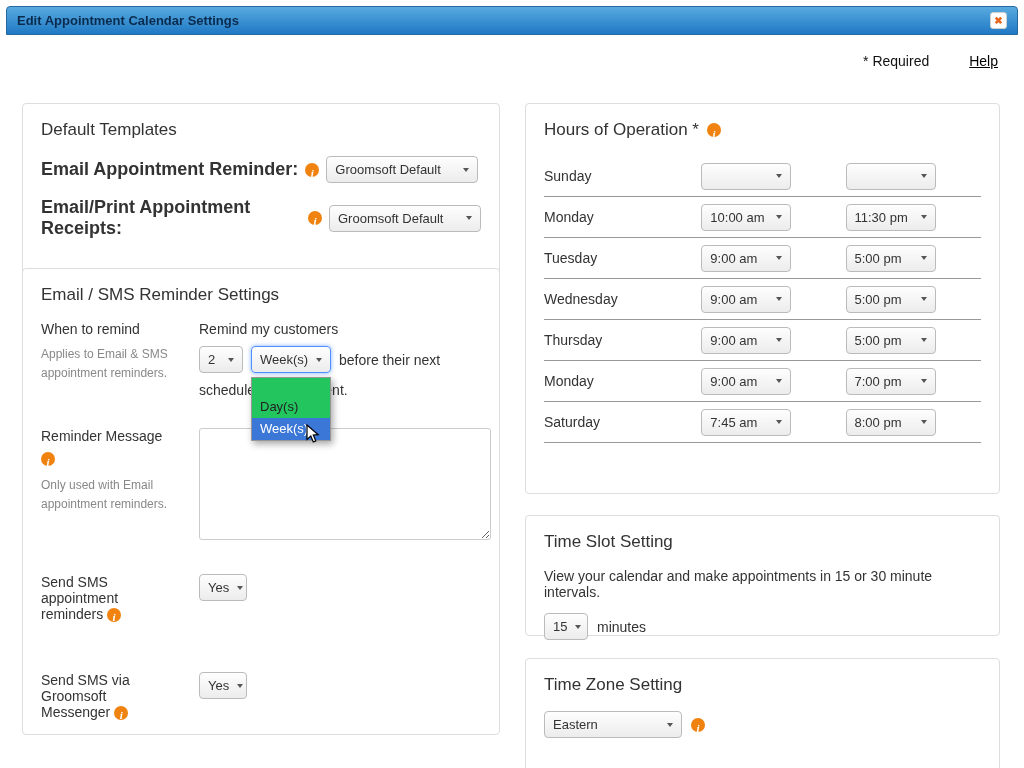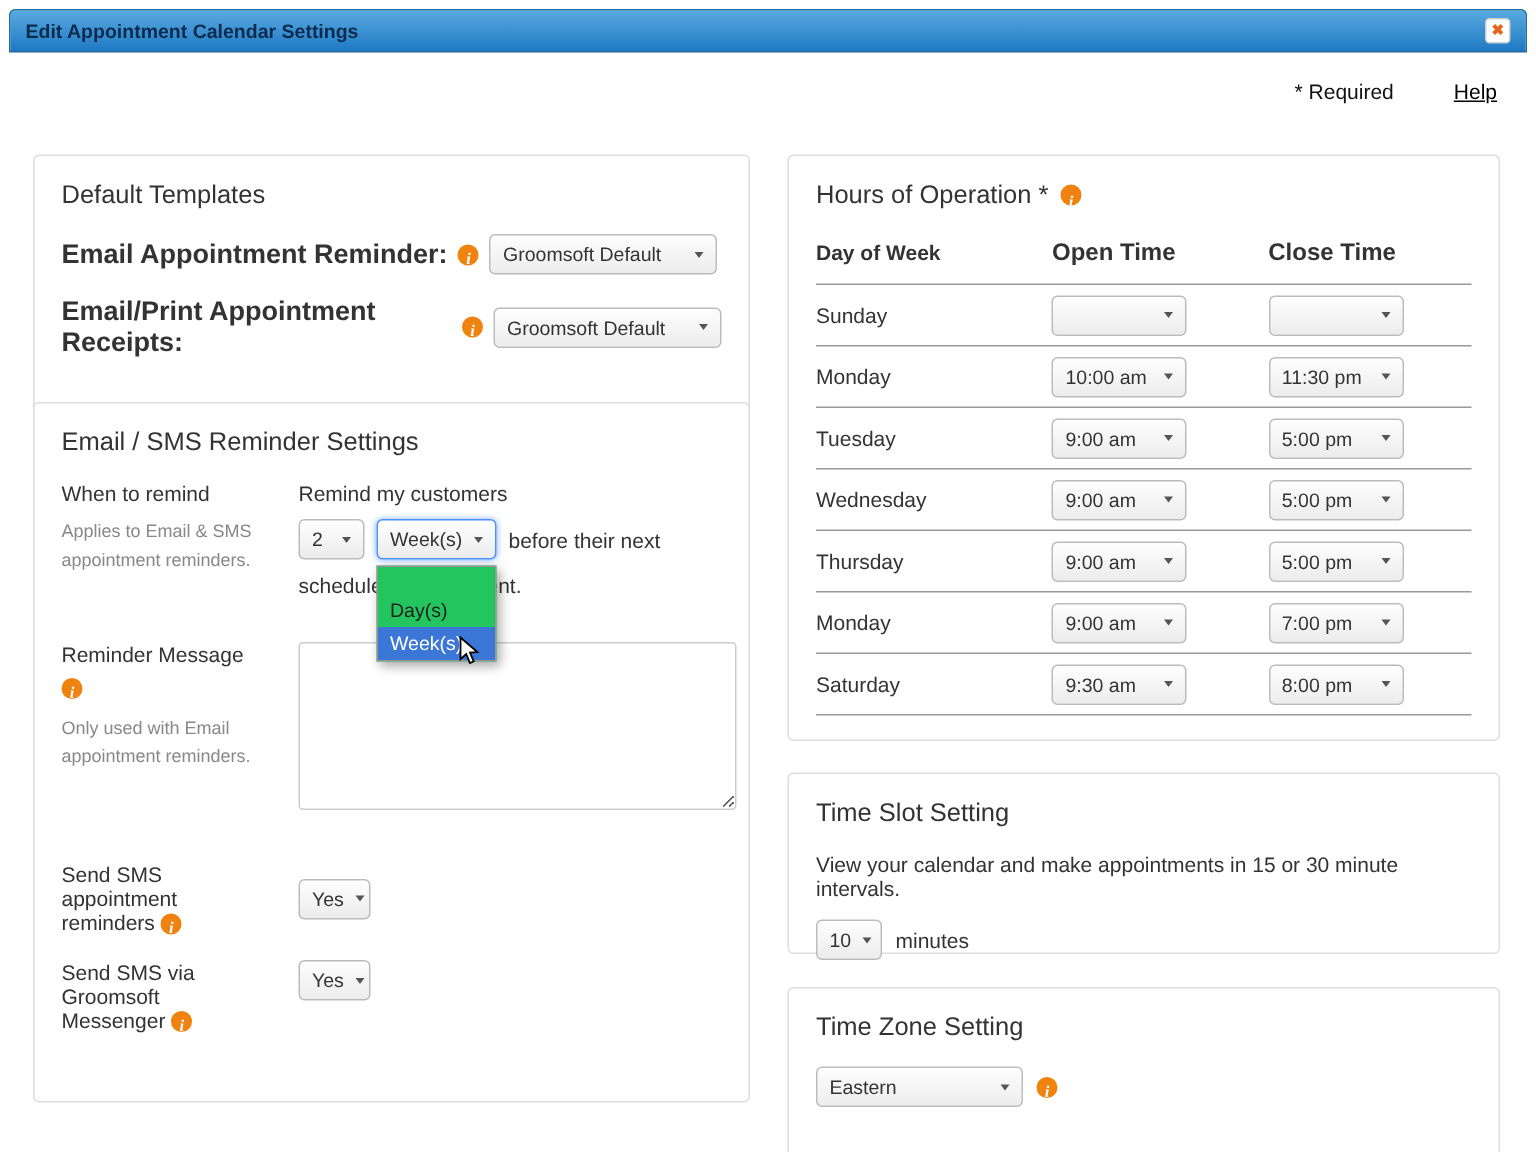--- a/index.html
+++ b/index.html
@@ -174,21 +174,21 @@
       <div class="sub" style="margin-top:8px;">
         <div>Only used with Email</div>
         <div>appointment reminders.</div>
       </div>
     </div>
     <div class="rright">
       <textarea class="msg" style=""></textarea>
     </div>
   </div>
 
-  <div class="rblock" style="margin-bottom:17px;align-items:center;">
+  <div class="rblock" style="margin-bottom:50px;">
     <div class="rleft">
       <div class="txt" style="width:108px;"><span>Send SMS appointment reminders</span> <i class="info"></i></div>
     </div>
     <div class="rright">
       <span class="sel w48">
         <span>Yes</span>
         <i class="caret"></i>
       </span>
     </div>
   </div>
@@ -205,25 +205,20 @@
     </div>
   </div>
 </div>
 
 <div class="panel" id="p-hours">
   <div class="ptitle">
     <span>Hours of Operation *</span>
     <i class="info"></i>
   </div>
 
-  <div class="hrow head">
-    <span class="hc-day">Day of Week</span>
-    <span class="hc-open">Open Time</span>
-    <span class="hc-close">Close Time</span>
-  </div>
 
   <div class="hrow">
     <span class="hc-day">Sunday</span>
     <span class="hc-open"><span class="sel w90">
           <span></span>
           <i class="caret"></i>
         </span></span>
     <span class="hc-close"><span class="sel w90">
           <span></span>
           <i class="caret"></i>
@@ -280,36 +275,36 @@
           <i class="caret"></i>
         </span></span>
     <span class="hc-close"><span class="sel w90">
           <span>7:00 pm</span>
           <i class="caret"></i>
         </span></span>
   </div>
   <div class="hrow">
     <span class="hc-day">Saturday</span>
     <span class="hc-open"><span class="sel w90">
-          <span>9:30 am</span>
+          <span>7:45 am</span>
           <i class="caret"></i>
         </span></span>
     <span class="hc-close"><span class="sel w90">
           <span>8:00 pm</span>
           <i class="caret"></i>
         </span></span>
   </div>
 </div>
 
 <div class="panel" id="p-slot">
   <div class="ptitle">Time Slot Setting</div>
   <div class="txt" style="margin-bottom:13px;">View your calendar and make appointments in 15 or 30 minute intervals.</div>
   <div class="inline-row">
     <span class="sel w44">
-      <span>10</span>
+      <span>15</span>
       <i class="caret"></i>
     </span>
     <span class="txt">minutes</span>
   </div>
 </div>
 
 <div class="panel" id="p-zone">
   <div class="ptitle">Time Zone Setting</div>
   <div class="inline-row">
     <span class="sel w135">

